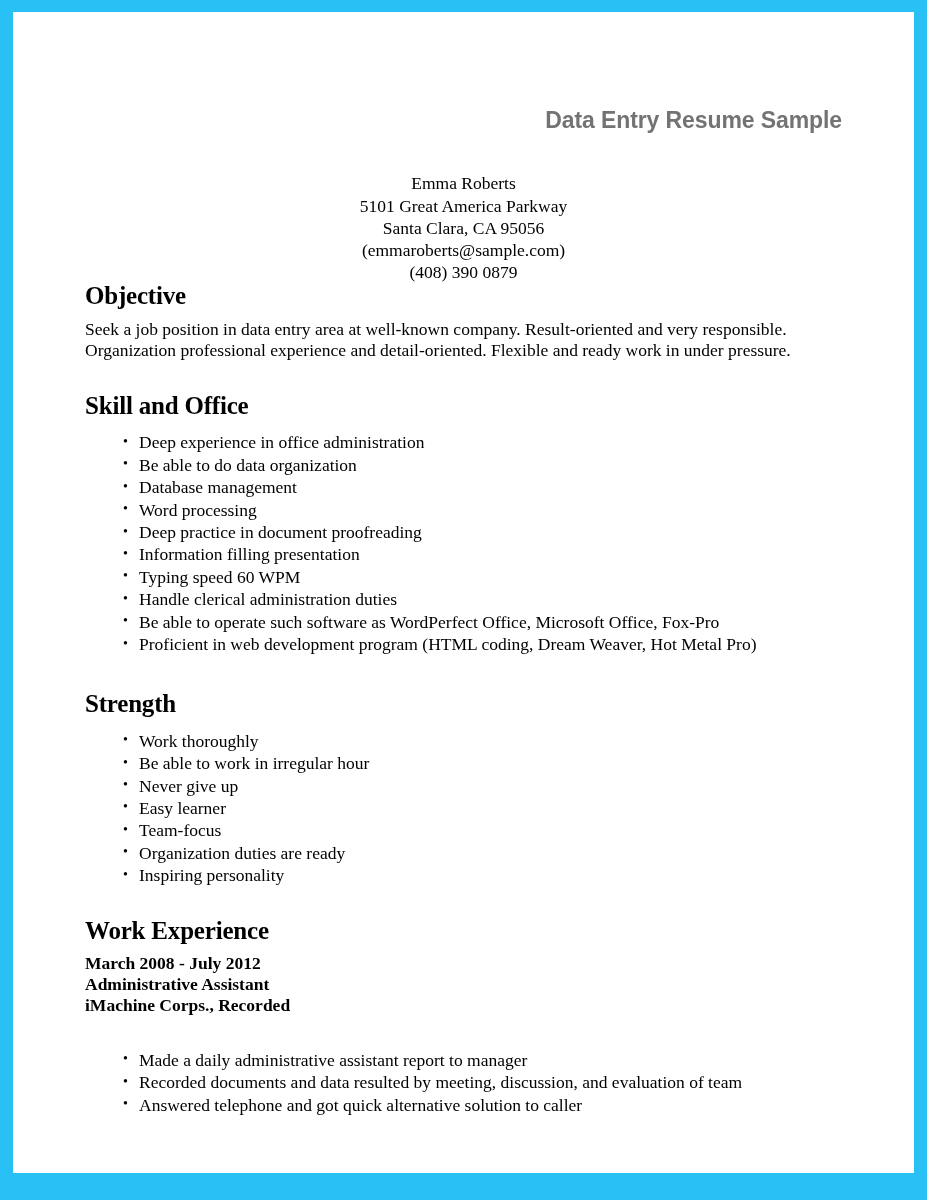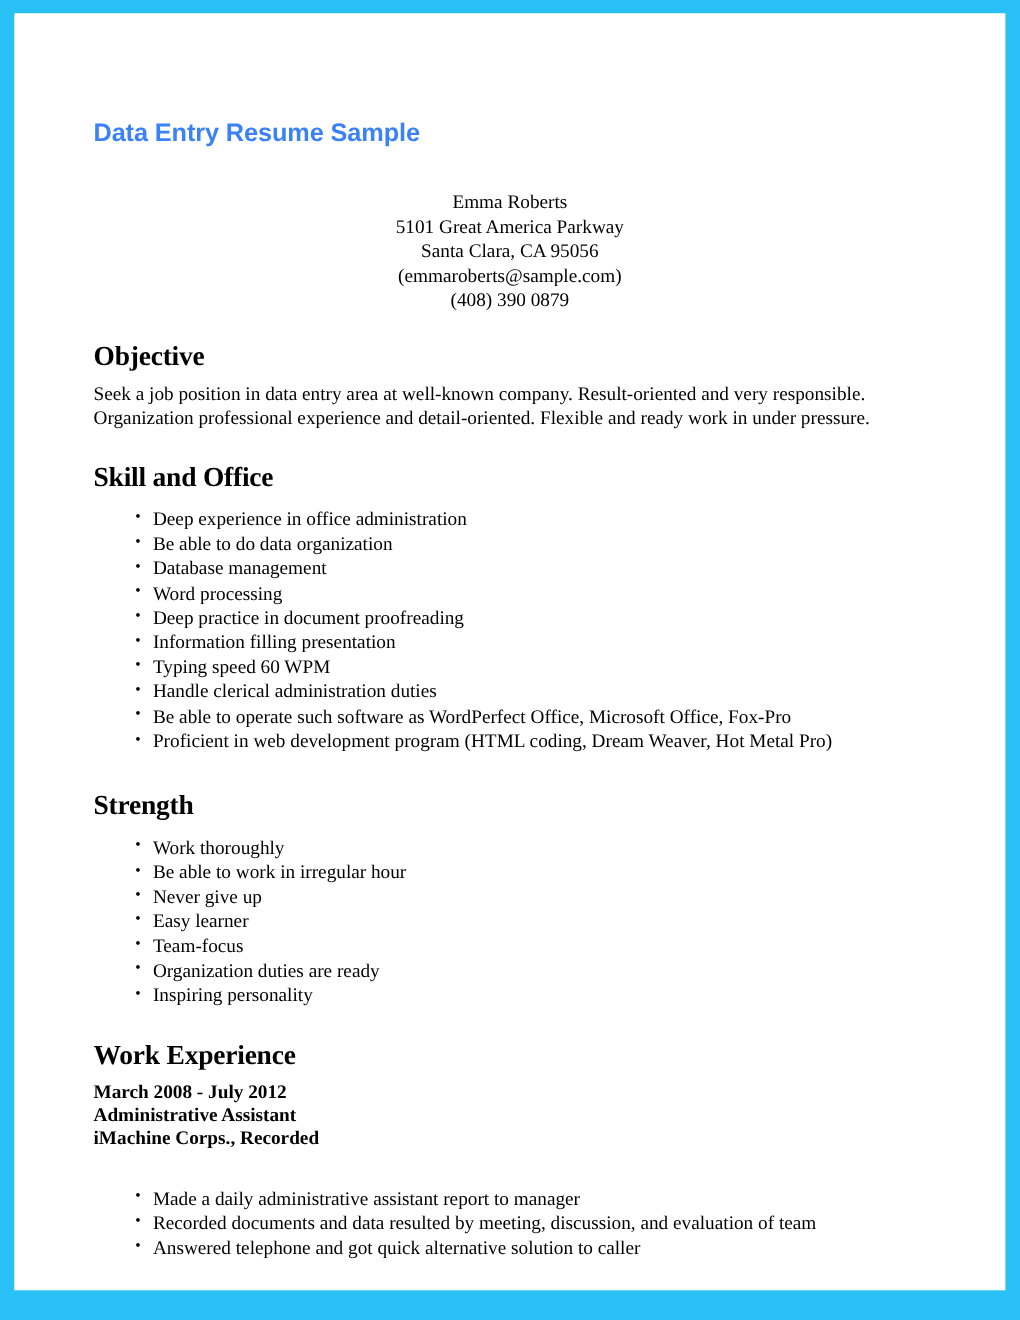--- a/index.html
+++ b/index.html
@@ -38,22 +38,22 @@
     width: 100%;
     padding: 0 72px 0 72px;
   }
 
   
   .doc-title {
     font-family: "Liberation Sans", "DejaVu Sans", sans-serif;
     font-weight: bold;
     font-size: 23px;
     line-height: 1.1;
-    text-align: left;
-    color: #3b82f6;
+    text-align: right;
+    color: #737373;
     letter-spacing: -0.1px;
     margin-top: 96px;
   }
 
   
   .contact {
     text-align: center;
     margin-top: 39px;
     font-size: 17.5px;
     line-height: 22.2px;
@@ -64,21 +64,21 @@
   
   .section-heading {
     font-family: "Liberation Serif", "DejaVu Serif", serif;
     font-weight: bold;
     font-size: 25px;
     line-height: 1.05;
     color: #000000;
     letter-spacing: -0.2px;
   }
 
-  .sec-objective   { margin-top: 29px; }
+  .sec-objective   { }
   .sec-skill       { margin-top: 31px; }
   .sec-strength    { margin-top: 36px; }
   .sec-work        { margin-top: 31px; }
 
   
   .objective-body {
     margin-top: 9px;
     font-size: 17.5px;
     line-height: 21.8px;
     color: #000000;

